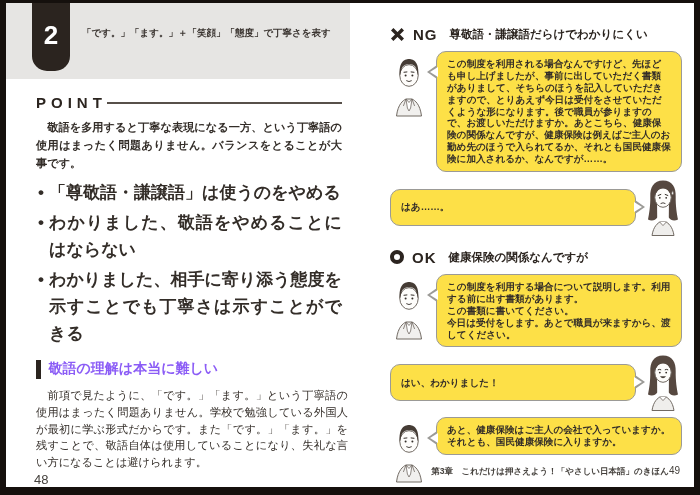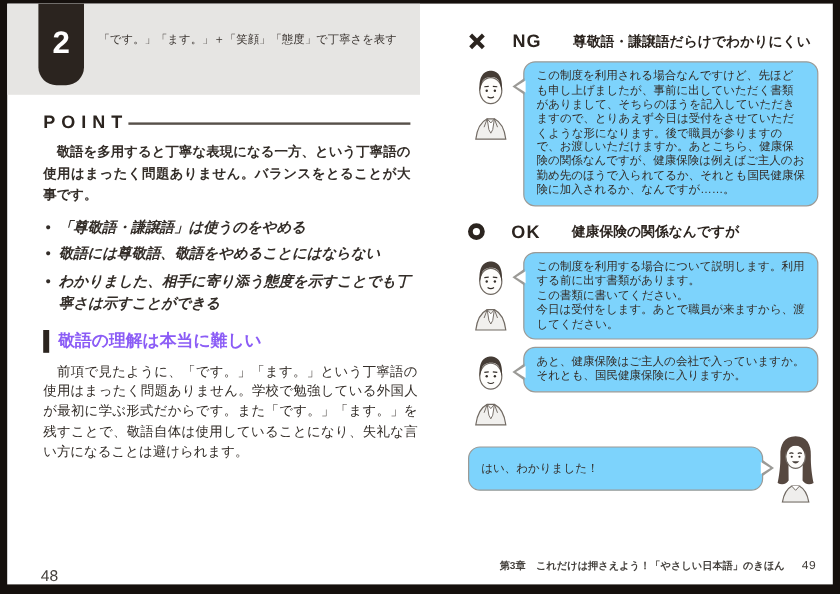--- a/index.html
+++ b/index.html
@@ -9,70 +9,70 @@
   .spread { position:absolute; left:6px; top:3px; right:6px; bottom:8px; background:#ffffff; display:flex; overflow:hidden; }
 
   
   .page-left { position:relative; width:348px; flex:none; }
   .header-band { position:relative; width:344px; height:76px; background:#e6e5e3; }
   .badge { position:absolute; left:26px; top:0; width:38px; height:68px; background:#2b241f;
            border-radius:0 0 15px 15px; color:#fff; display:flex; align-items:center; justify-content:center;
            font-size:26px; font-weight:bold; padding-bottom:4px; }
   .title-wrap { position:absolute; left:76px; top:17px; }
   .lesson-title { font-size:20px; font-weight:bold; color:#272220; letter-spacing:0.5px; }
-  .lesson-subtitle { margin-top:7px; font-size:9.5px; font-weight:normal; color:#3a3430; }
+  .lesson-subtitle { margin-top:7px; font-size:9.5px; font-weight:bold; color:#3a3430; }
 
   .point { margin:15px 12px 0 30px; }
   .point-head { display:flex; align-items:center; gap:0; }
   .point-label { font-weight:bold; font-size:15px; letter-spacing:5px; color:#2b241f; }
   .point-rule { flex:1; height:2px; background:#57504a; }
   .point-intro { margin-top:8px; font-size:11.2px; font-weight:bold; line-height:1.6; color:#332d28; text-align:justify; }
   .point-bullets { margin-top:7px; list-style:none; }
-  .point-bullets li { position:relative; padding-left:13px; font-size:12px; font-weight:bold;
-                      line-height:1.58; margin-top:3.5px; color:#332d28; text-align:justify;font-style:italic; }
+  .point-bullets li { position:relative; padding-left:13px; font-size:17px; font-weight:bold;
+                      line-height:1.58; margin-top:3.5px; color:#332d28; text-align:justify; }
   .point-bullets li::before { content:"•"; position:absolute; left:2px; top:0; }
 
   .section-head { margin:12px 12px 0 30px; display:flex; align-items:center; gap:8px; }
   .section-bar { width:4.5px; height:19px; background:#2b241f; }
   .section-title { font-size:14px; font-weight:bold; color:#8b5cf6; }
 
   .body-text { margin:8px 6px 0 30px; font-family:"Liberation Serif","DejaVu Serif",serif;
                font-size:11.2px; line-height:1.5; color:#332d28; text-align:justify; }
   .body-text .b { font-weight:bold; }
 
   .pagenum-left { position:absolute; left:28px; bottom:0; font-size:13px; color:#44403c; }
 
   
   .page-right { position:relative; flex:1; padding:22px 12px 0 36px; }
-  .ex-head { display:flex; align-items:center; gap:22px; height:18px; margin-bottom:8px; }
+  .ex-head { display:flex; align-items:center; gap:8px; height:18px; margin-bottom:8px; }
   .ex-label { font-size:15px; font-weight:bold; letter-spacing:1px; color:#2b241f; }
   .ok-ring { width:14px; height:14px; border:4.2px solid #2b241f; border-radius:50%; flex:none; }
   .ex-caption { font-size:11.5px; font-weight:bold; color:#2b241f; margin-left:4px;text-align:right; }
   .ok-block { margin-top:12px; }
 
   .row { display:flex; margin-bottom:6px; }
   .row.man { align-items:flex-start; }
   .row.man .avatar { margin-right:8px; margin-top:4px; flex:none; }
   .row.woman { align-items:center; }
   .row.woman .avatar { margin-left:8px; flex:none; }
-  .bubble { position:relative; flex:1; border:1.5px solid #9b9a96; border-radius:10px; background:#7dd3fc;
-            padding:6px 10px; font-size:9.6px; line-height:1.24; color:#332d28; white-space:pre-line; }
+  .bubble { position:relative; flex:1; border:1.5px solid #9b9a96; border-radius:10px; background:#fde047;
+            padding:6px 10px; font-size:9.6px; line-height:1.24; color:#332d28; white-space:pre-line;font-weight:bold; }
   .row.woman .bubble { min-height:37px; display:flex; align-items:center; }
   .bubble.tail-left::before { content:""; position:absolute; left:-10px; top:13px;
       border-style:solid; border-width:7px 10px 7px 0; border-color:transparent #9b9a96 transparent transparent; }
   .bubble.tail-left::after { content:""; position:absolute; left:-7.2px; top:14.6px;
       border-style:solid; border-width:5.4px 8px 5.4px 0; border-color:transparent #ffffff transparent transparent; }
   .bubble.tail-right::before { content:""; position:absolute; right:-10px; top:50%; margin-top:-7px;
       border-style:solid; border-width:7px 0 7px 10px; border-color:transparent transparent transparent #9b9a96; }
   .bubble.tail-right::after { content:""; position:absolute; right:-7.2px; top:50%; margin-top:-5.4px;
       border-style:solid; border-width:5.4px 0 5.4px 8px; border-color:transparent transparent transparent #ffffff; }
 
-  .footer-right { position:absolute; right:14px; bottom:9px; display:flex; align-items:baseline; gap:14px; }
+  .footer-right { position:absolute; right:14px; bottom:9px; display:flex; align-items:baseline; }
   .chapter { font-size:8.5px; font-weight:bold; color:#44403c; }
-  .pagenum-right { font-size:10px; color:#44403c;font-family:Liberation Mono, monospace; }
+  .pagenum-right { font-size:10px; color:#44403c; }
 </style>
 </head>
 <body>
 
 <svg width="0" height="0" style="position:absolute">
   <symbol id="av-man" viewBox="0 0 38 62">
     <path d="M6.5 61 C8 49 13 45.5 16 44 L22 44 C25 45.5 30 49 31.5 61 Z" fill="#f1f0ee" stroke="#716a63" stroke-width="1"></path>
     <path d="M16 44 L19 47.5 L22 44 L20.6 53 L19 56 L17.4 53 Z" fill="#ffffff" stroke="#716a63" stroke-width="0.8"></path>
     <path d="M16 44 L13.4 51 M22 44 L24.6 51" fill="none" stroke="#716a63" stroke-width="0.8"></path>
     <ellipse cx="19" cy="20.5" rx="9.2" ry="10.8" fill="#fefdfb" stroke="#716a63" stroke-width="1"></ellipse>
@@ -119,21 +119,21 @@
       </div>
 
       <div class="point">
         <div class="point-head">
           <span class="point-label">POINT</span>
           <span class="point-rule"></span>
         </div>
         <div class="point-intro">　敬語を多用すると丁寧な表現になる一方、という丁寧語の使用はまったく問題ありません。バランスをとることが大事です。</div>
         <ul class="point-bullets">
           <li>「尊敬語・謙譲語」は使うのをやめる</li>
-          <li>敬語には尊敬語、敬語をやめることにはならない</li>
+          <li>わかりました、敬語をやめることにはならない</li>
           <li>わかりました、相手に寄り添う態度を示すことでも丁寧さは示すことができる</li>
         </ul>
       </div>
 
       <div class="section-head">
         <span class="section-bar"></span>
         <span class="section-title">敬語の理解は本当に難しい</span>
       </div>
 
       <div class="body-text">
@@ -151,50 +151,56 @@
           </svg>
         <span class="ex-label">NG</span>
         <span class="ex-caption">尊敬語・謙譲語だらけでわかりにくい</span>
       </div>
 
       <div class="row man">
         <svg class="avatar" width="38" height="62">
             <use href="#av-man"></use>
           </svg>
         <div class="bubble tail-left">この制度を利用される場合なんですけど、先ほども申し上げましたが、事前に出していただく書類がありまして、そちらのほうを記入していただきますので、とりあえず今日は受付をさせていただくような形になります。後で職員が参りますので、お渡しいただけますか。あとこちら、健康保険の関係なんですが、健康保険は例えばご主人のお勤め先のほうで入られてるか、それとも国民健康保険に加入されるか、なんですが……。</div>
+      </div>
+      <div class="row woman">
+        <div class="bubble tail-right">はあ……。</div>
+        <svg class="avatar" width="38" height="58">
+            <use href="#av-woman-worried"></use>
+          </svg>
       </div>
 
       <div class="ok-block">
         <div class="ex-head">
           <span class="ok-ring"></span>
           <span class="ex-label">OK</span>
           <span class="ex-caption">健康保険の関係なんですが</span>
         </div>
 
         <div class="row man">
           <svg class="avatar" width="38" height="62">
               <use href="#av-man"></use>
             </svg>
           <div class="bubble tail-left">この制度を利用する場合について説明します。利用する前に出す書類があります。
 この書類に書いてください。
 今日は受付をします。あとで職員が来ますから、渡してください。</div>
         </div>
+        <div class="row woman">
+          <div class="bubble tail-right">はい、わかりました！</div>
+          <svg class="avatar" width="38" height="58">
+              <use href="#av-woman-happy"></use>
+            </svg>
+        </div>
         <div class="row man">
           <svg class="avatar" width="38" height="62">
               <use href="#av-man"></use>
             </svg>
           <div class="bubble tail-left">あと、健康保険はご主人の会社で入っていますか。
 それとも、国民健康保険に入りますか。</div>
         </div>
-        <div class="row woman">
-          <div class="bubble tail-right">はい、わかりました！</div>
-          <svg class="avatar" width="38" height="58">
-              <use href="#av-woman-happy"></use>
-            </svg>
-        </div>
 
       </div>
 
       <div class="footer-right">
         <span class="chapter">第3章　これだけは押さえよう！「やさしい日本語」のきほん</span>
         <span class="pagenum-right">49</span>
       </div>
     </div>
 
   </div>

